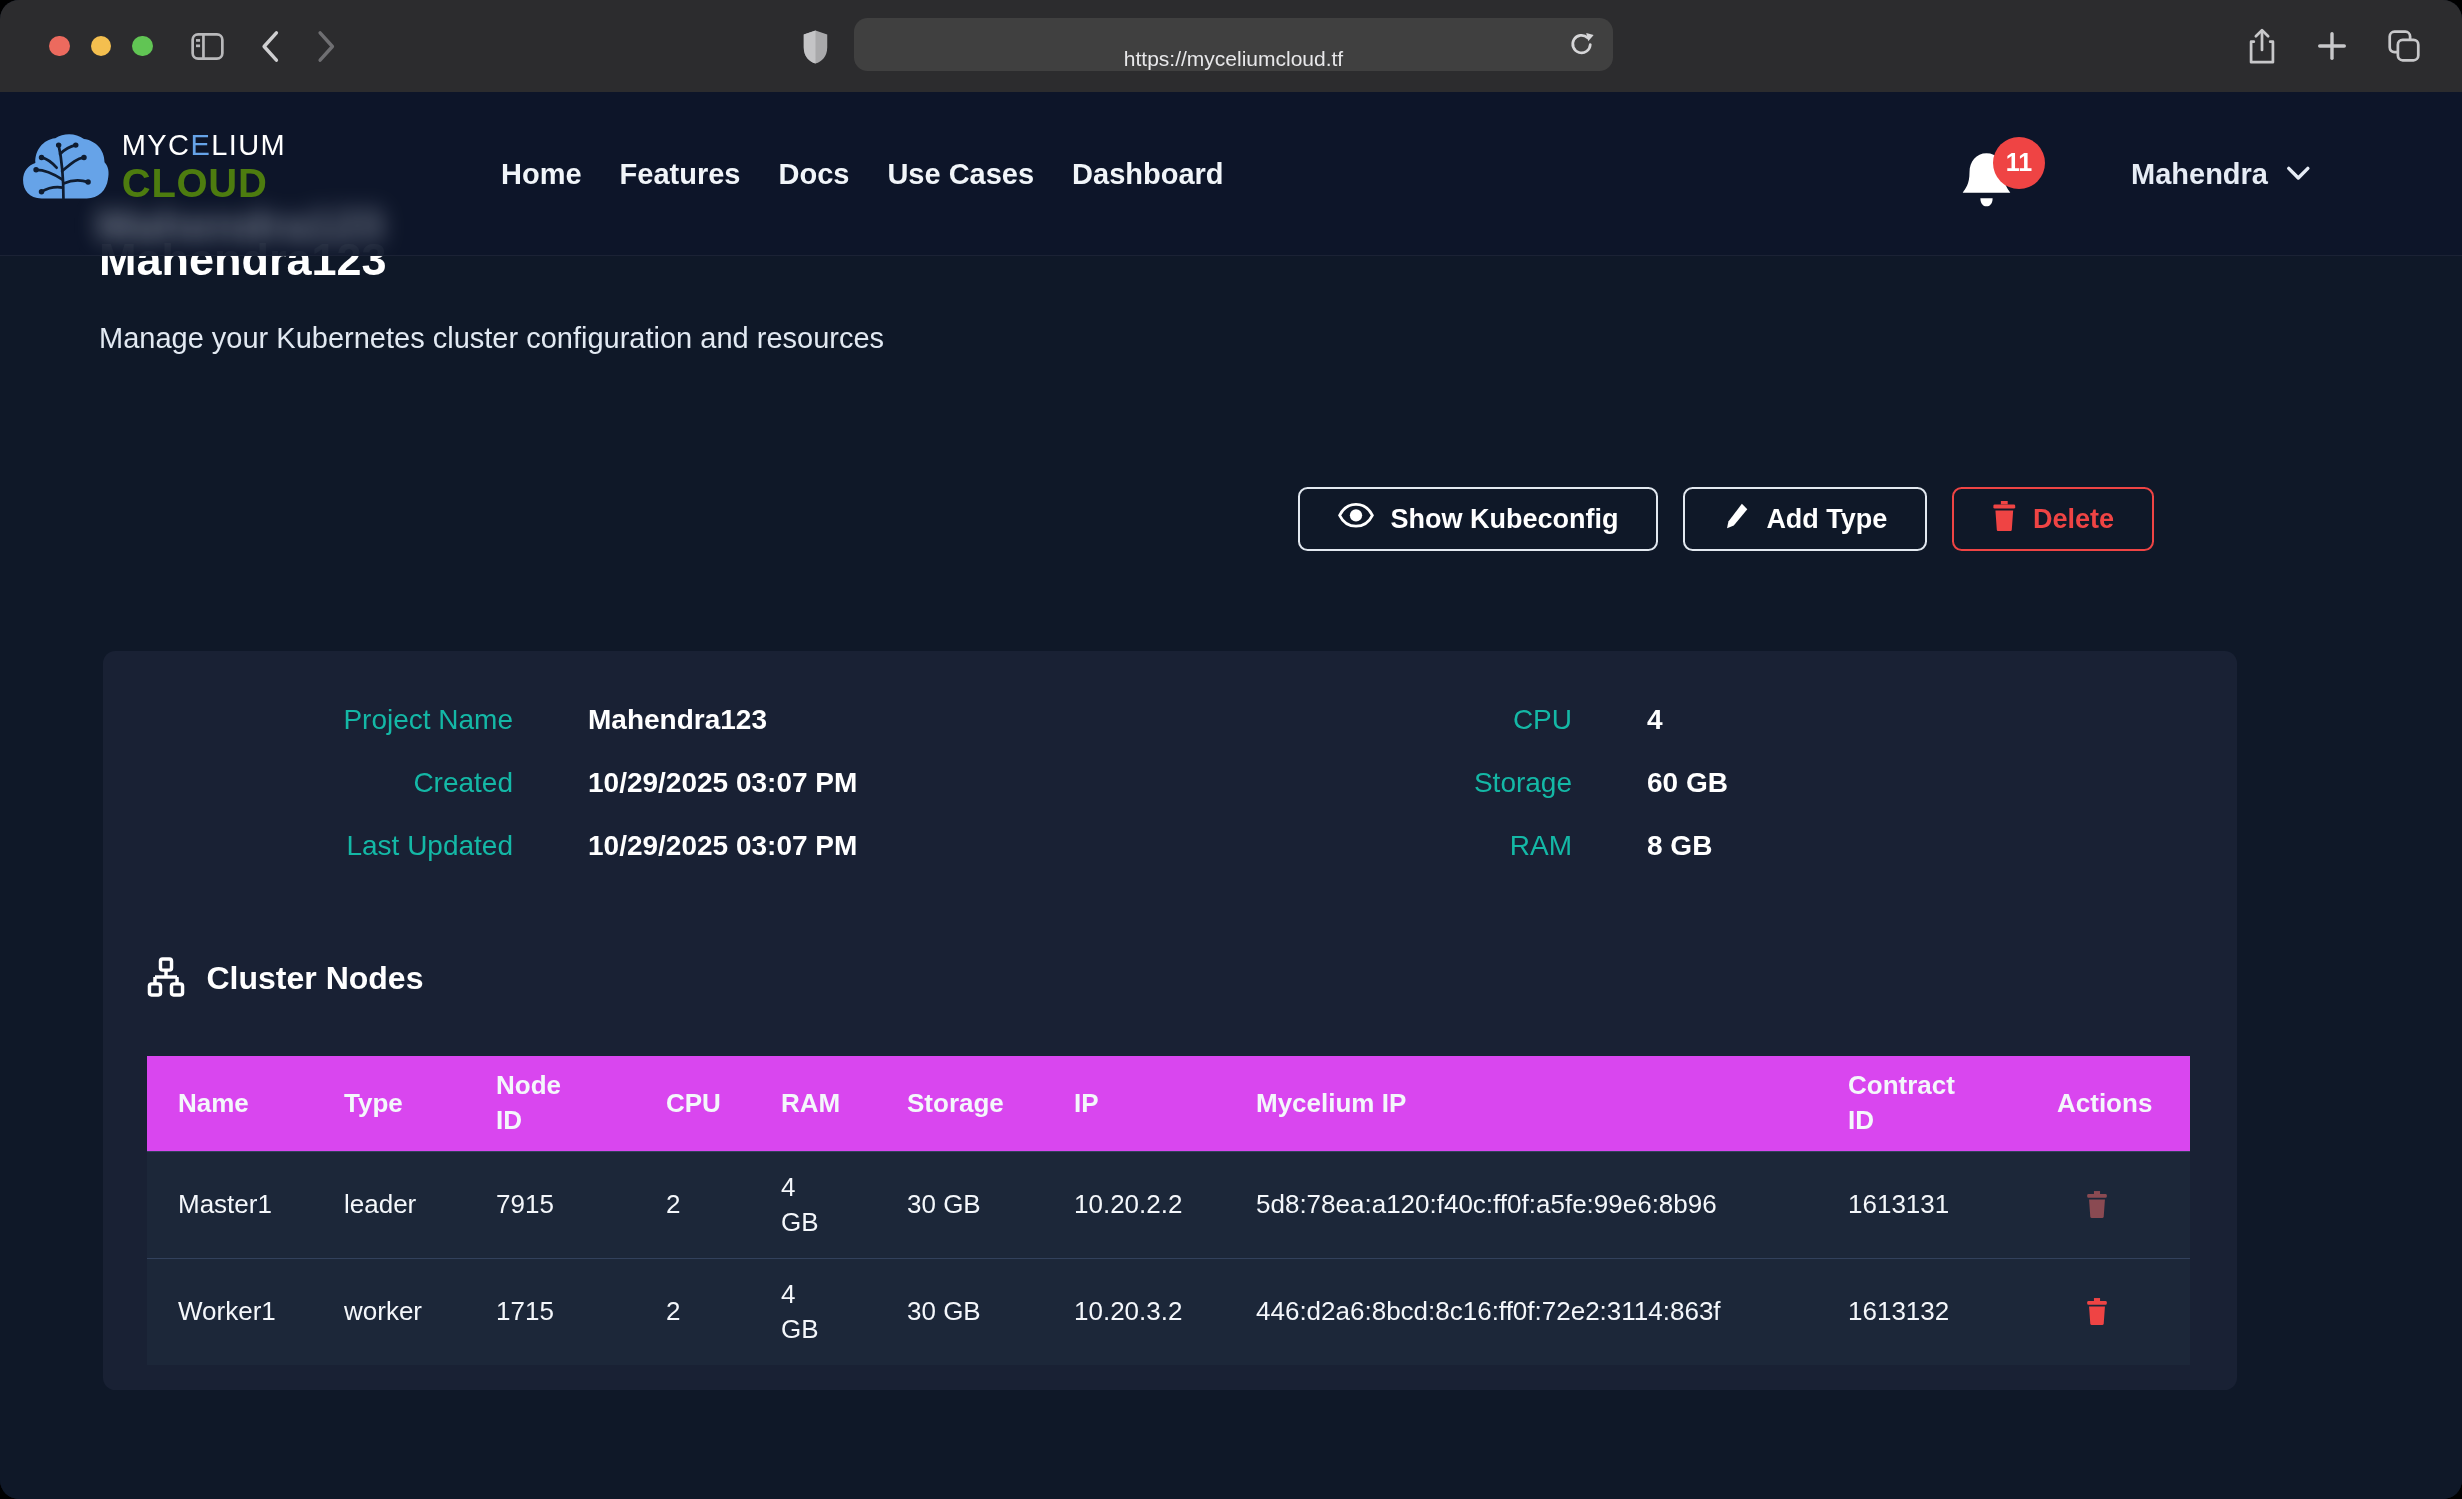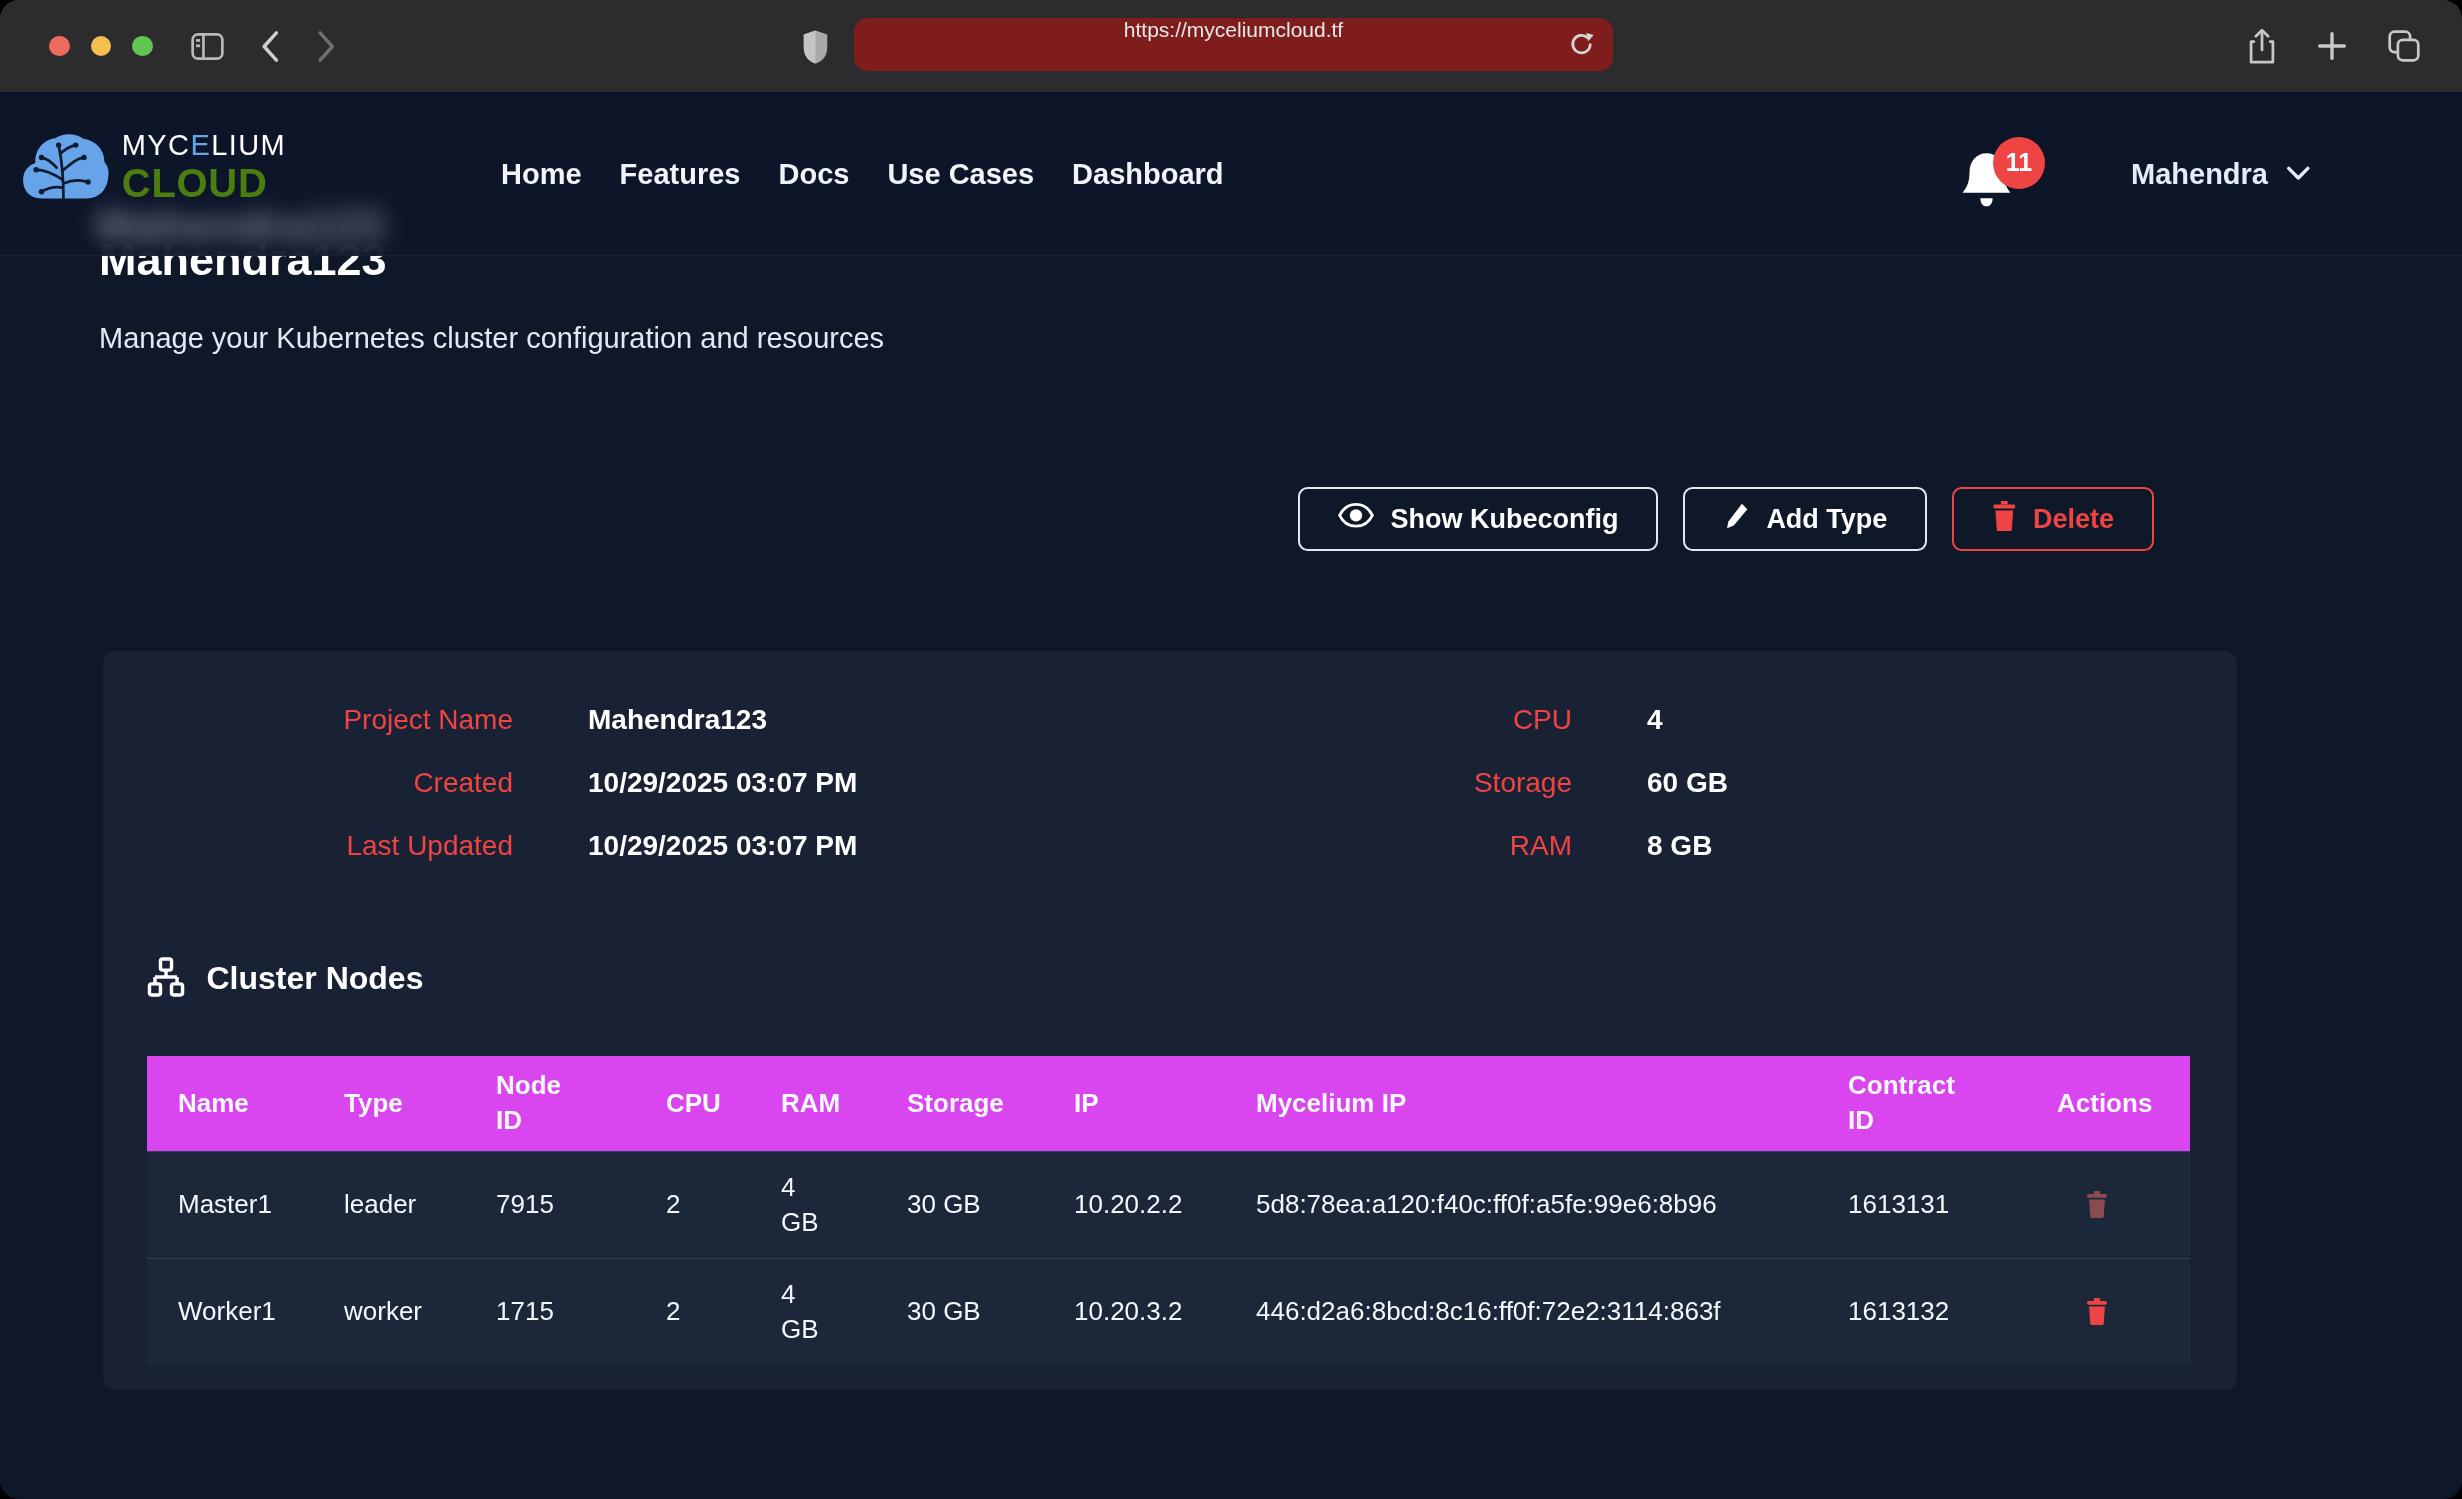--- a/index.html
+++ b/index.html
@@ -5,21 +5,21 @@
   * { margin:0; padding:0; box-sizing:border-box; }
   html,body { width:2462px; height:1499px; background:#000; font-family:"Liberation Sans", sans-serif; }
   .window { position:relative; width:2462px; height:1499px; border-radius:19px; overflow:hidden; background:#0f1828; }
 
   
   .chrome { position:absolute; top:0; left:0; right:0; height:92px; background:#2c2c2e; display:flex; align-items:center; }
   .traffic { display:flex; gap:21px; margin-left:49px; }
   .traffic .dot { width:20.5px; height:20.5px; border-radius:50%; }
   .chrome-icons { display:flex; align-items:center; gap:36px; margin-left:38px; color:#c8c8ca; }
   .icon-btn { display:flex; align-items:center; justify-content:center; }
-  .urlbar { position:absolute; left:854px; top:18px; width:759px; height:53px; background:#7f1d1d; border-radius:13.7px; display:flex; align-items:flex-start; justify-content:center; }
+  .urlbar { position:absolute; left:854px; top:18px; width:759px; height:53px; background:#404040; border-radius:13.7px; display:flex; align-items:flex-end; justify-content:center; }
   .urlbar .url-text { color:#e8e8ea; font-size:21px; }
   .url-refresh { position:absolute; right:18px; top:13px; }
   .shield { position:absolute; left:801px; top:29px; }
   .chrome-right { position:absolute; right:41px; top:0; height:92px; display:flex; align-items:center; gap:40px; color:#c8c8ca; }
 
   
   .page { position:absolute; top:92px; left:0; right:0; bottom:0; background:#0f1828; overflow:hidden; }
 
   .site-header { position:absolute; top:0; left:0; right:0; height:164px; background:rgba(13,22,41,0.97); z-index:5; overflow:hidden; border-bottom:0.7px solid rgba(255,255,255,0.06); }
   .title-ghost { position:absolute; left:96px; top:108px; font-size:45px; font-weight:bold; color:#cdd6e4; filter:blur(11px); opacity:0.55; white-space:nowrap; }
@@ -45,21 +45,21 @@
   .actions-row { position:absolute; top:395px; right:308px; display:flex; gap:24.6px; z-index:1; }
   .btn { display:flex; align-items:center; gap:16.4px; height:64px; padding:0 38px; border-radius:9.6px; background:rgba(15,24,40,0.4); border:2.1px solid #e2e8f0; color:#ffffff; font-size:27px; font-weight:bold; cursor:pointer; font-family:inherit; }
   .btn.danger { border-color:#ef4444; color:#ef4444; }
 
   
   .card { position:absolute; left:103px; top:559px; width:2134px; height:739px; background:#192134; border-radius:12.3px; z-index:1; }
   .info-col { position:absolute; top:53px; display:flex; flex-direction:column; gap:31px; }
   .info-col.left { left:0; }
   .info-col.right { left:1059px; }
   .info-row { display:flex; align-items:baseline; }
-  .info-label { width:410px; text-align:right; color:#ef4444; font-size:28px; }
+  .info-label { width:410px; text-align:right; color:#14b8a6; font-size:28px; }
   .info-value { margin-left:75px; color:#ffffff; font-size:28px; font-weight:bold; }
 
   .section-head { position:absolute; left:43px; top:306px; display:flex; align-items:center; gap:20.5px; }
   .section-title { color:#ffffff; font-size:32px; font-weight:bold; }
 
   
   .table { position:absolute; left:44px; top:405px; width:2043px; }
   .tr { display:grid; grid-template-columns:166px 152px 170px 115px 126px 167px 182px 592px 209px 133px; padding-left:31px; align-items:center; background:#1c2739; }
   .tr.head { background:#d946ef; min-height:89px; }
   .tr.body-row { min-height:107px; border-top:1.4px solid #32415c; }

